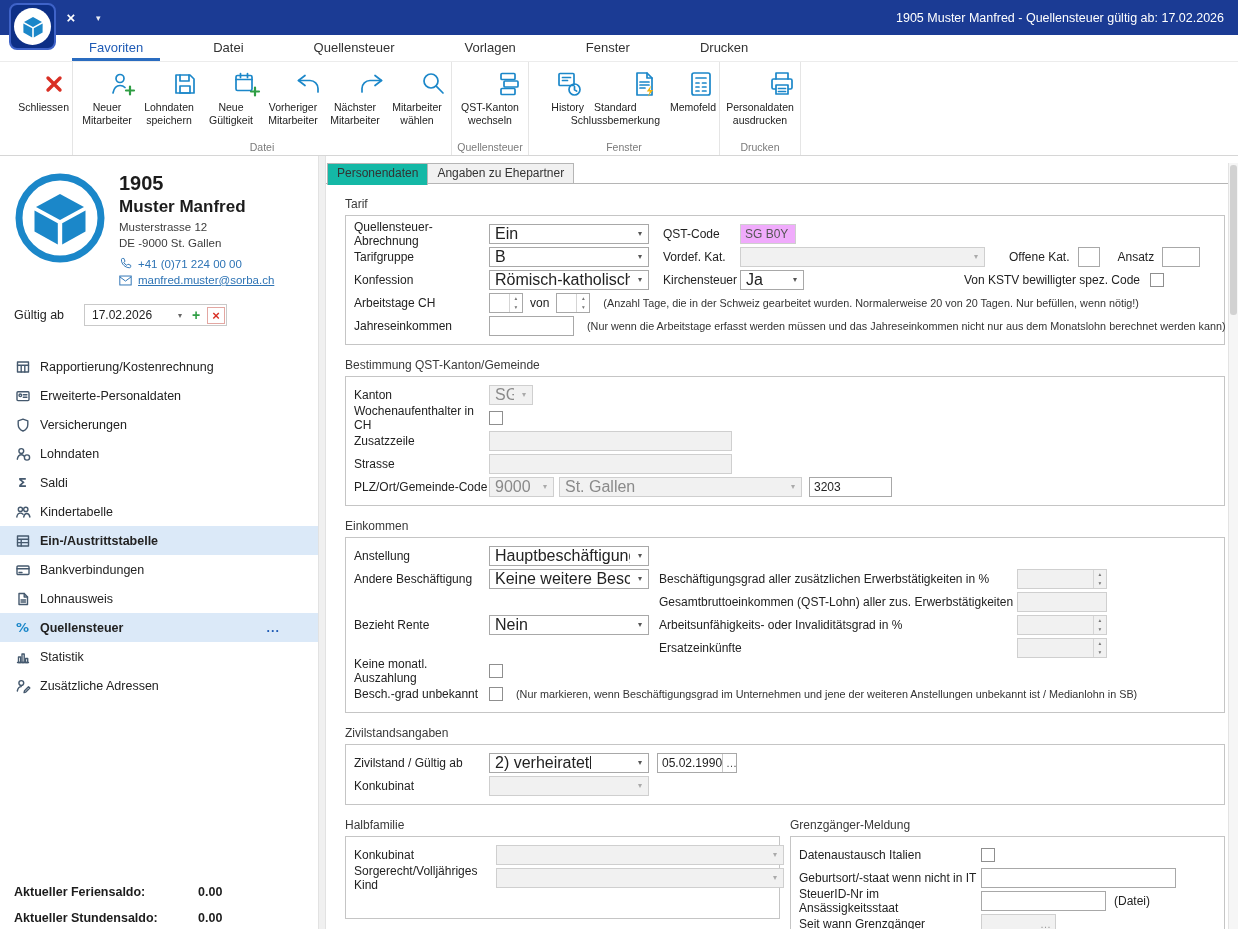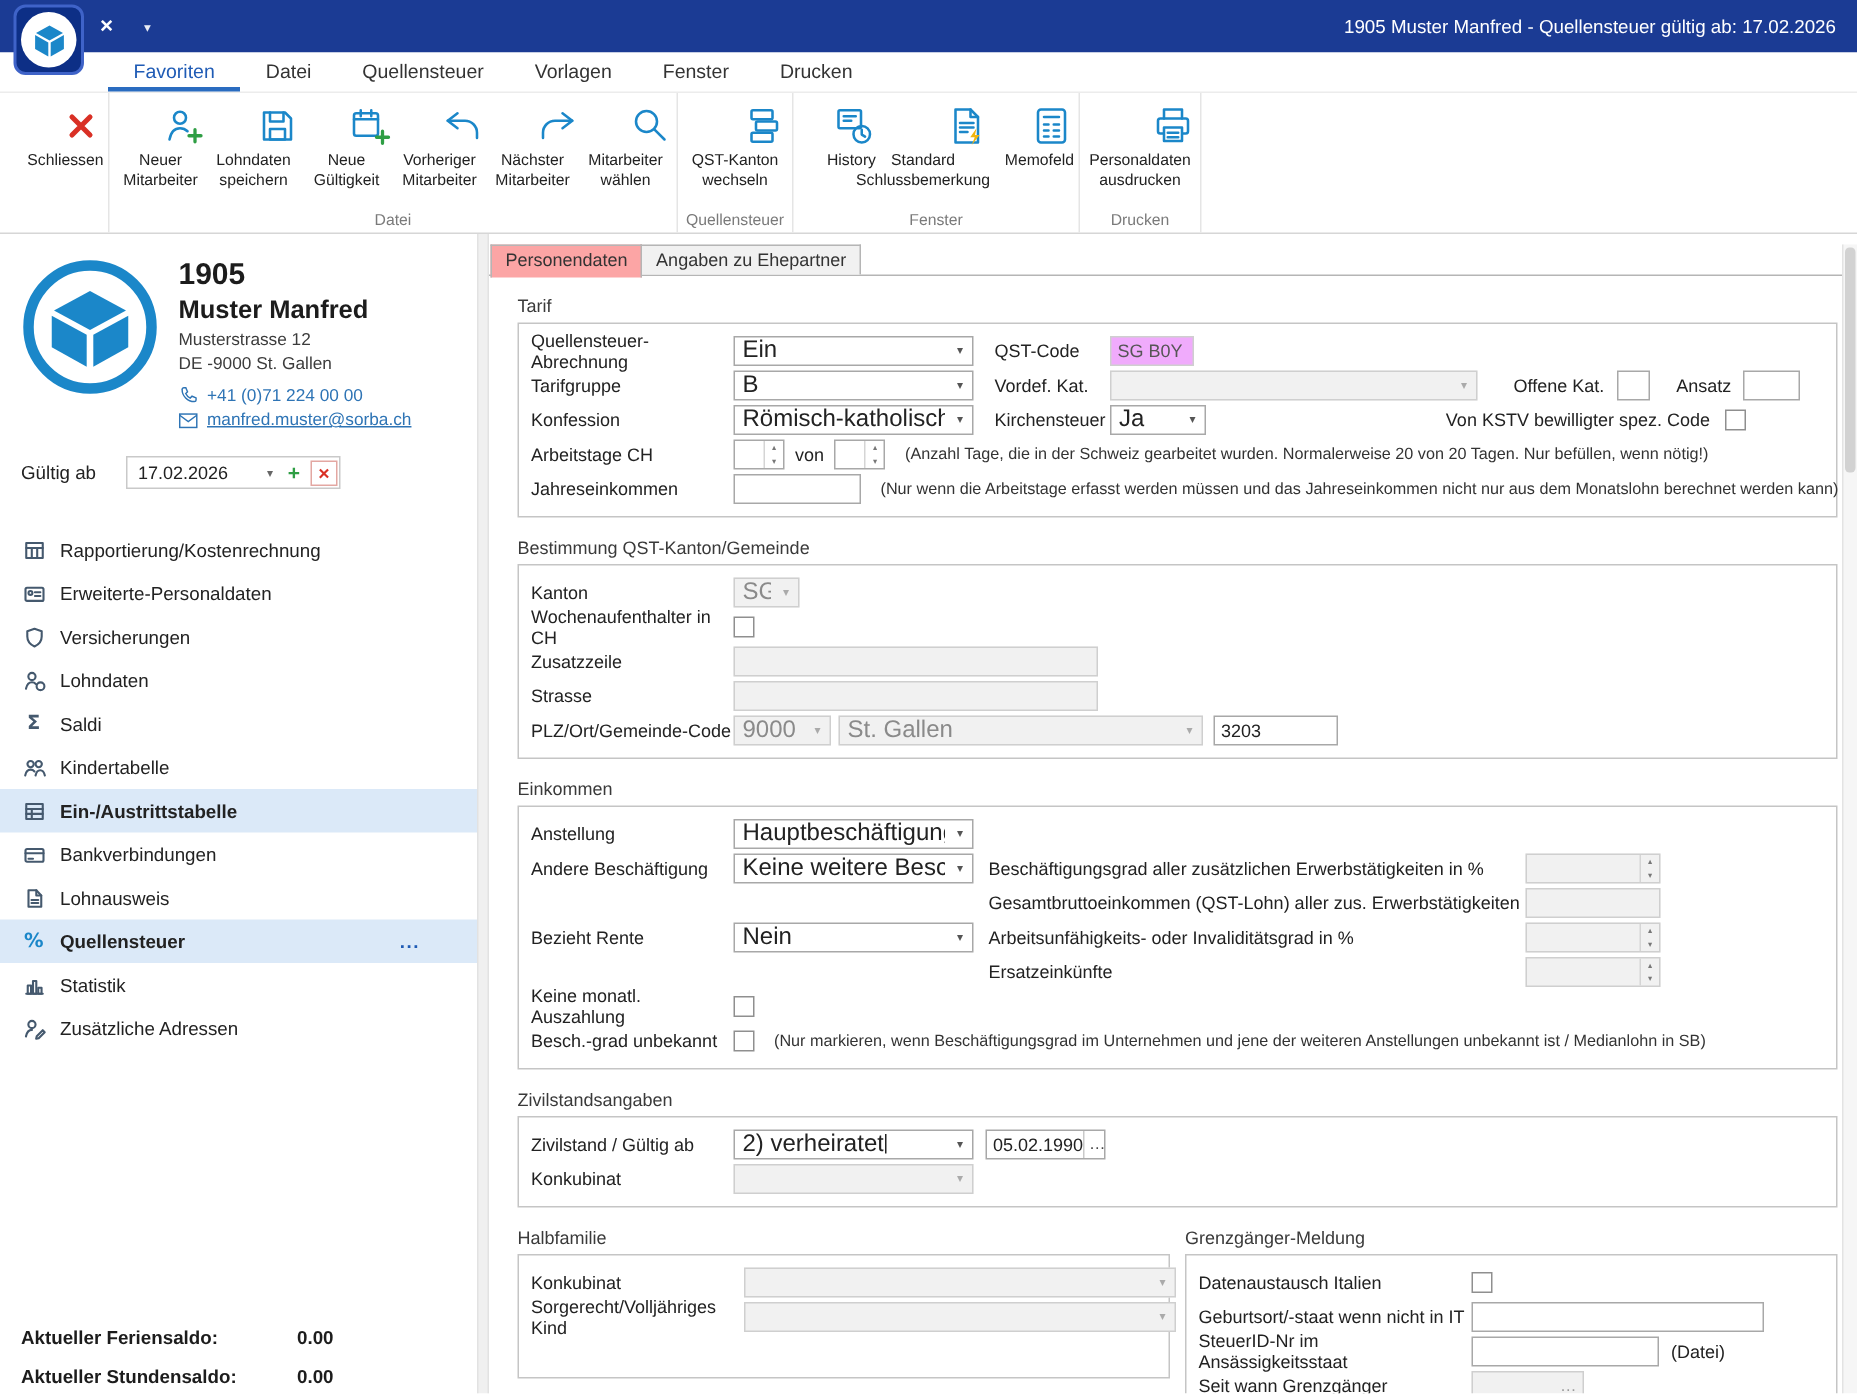--- a/index.html
+++ b/index.html
@@ -9,21 +9,21 @@
   
   .titlebar { position:absolute; top:0; left:0; right:0; height:35px; background:#1b3b94; display:flex; align-items:center; color:#fff; }
   .tb-close { margin-left:60px; font-size:15px; font-weight:bold; cursor:pointer; width:22px; text-align:center; }
   .tb-caret { margin-left:14px; font-size:9px; cursor:pointer; opacity:.9; }
   .tb-title { margin-left:auto; margin-right:14px; font-size:12.5px; }
 
   .appicon { position:absolute; top:3px; left:9px; width:47px; height:47px; z-index:20; background:#0d2f86; border:2px solid #3f63c8; border-radius:8px; display:flex; align-items:center; justify-content:center; }
   .appicon .disc { width:37px; height:37px; background:#fff; border-radius:50%; display:flex; align-items:center; justify-content:center; }
 
   
-  .menubar { position:absolute; top:35px; left:0; right:0; height:27px; background:#fff; display:flex; padding-left:72px; border-bottom:1px solid #ececec; }
+  .menubar { position:absolute; top:35px; left:0; right:0; height:27px; background:#fff; display:flex; padding-left:72px; border-bottom:1px solid #ececec;gap:36px; }
   .mtab { padding:0 17px; line-height:25px; font-size:13px; color:#333; cursor:pointer; }
   .mtab.active { color:#1f5bb5; border-bottom:3px solid #2a6cc0; }
 
   
   .ribbon { position:absolute; top:62px; left:0; right:0; height:94px; background:#fff; border-bottom:1px solid #d6d6d6; display:flex; align-items:stretch; padding-left:4px; }
   .rgroup { position:relative; display:flex; padding:2px 3px 15px 3px; border-right:1px solid #e5e5e5; }
   .rgroup-label { position:absolute; bottom:2px; left:0; right:0; text-align:center; font-size:10.5px; color:#7a7a7a; }
   .rbtn { width:62px; display:flex; flex-direction:column; align-items:flex-end; padding-top:5px; cursor:pointer; }
   .rbtn .ic { width:30px; height:30px; flex-shrink:0; }
   .rbtn .lbl { font-size:10.5px; line-height:1.2; text-align:center; color:#222; margin-top:2px; }
@@ -57,21 +57,21 @@
   .glyph-ic.blue { color:#1b87c9; }
   .more-dots { margin-left:auto; margin-right:38px; color:#1f5bb5; font-weight:bold; letter-spacing:1px; }
   .sfoot { position:absolute; left:14px; display:flex; font-size:12.5px; font-weight:bold; color:#1c1c1c; }
   .sfoot .val { margin-left:22px; }
   .sfoot.f1 { bottom:30px; }
   .sfoot.f2 { bottom:4px; }
 
   
   .doc-tabs { position:absolute; top:7px; left:0; right:10px; height:21px; display:flex; padding-left:1px; border-bottom:1px solid #b5b5b5; }
   .doc-tab { border:1px solid #b5b5b5; border-bottom:none; background:#f1f1f1; color:#333; font-size:12px; line-height:19px; padding:0 9px; cursor:pointer; margin-right:-1px; }
-  .doc-tab.active { background:#fca5a5; height:22px; z-index:2; }
+  .doc-tab.active { background:#14b8a6; height:22px; z-index:2; }
   .vscroll { position:absolute; top:7px; right:0; bottom:0; width:10px; background:#f6f6f6; border-left:1px solid #e3e3e3; }
   .vthumb { position:absolute; top:2px; left:1px; width:7px; height:150px; background:#d2d2d2; border-radius:3px; }
 
   
   .form-area { position:absolute; top:28px; left:0; right:10px; bottom:0; overflow:hidden; }
   .fgroup-title { margin:13px 0 4px 19px; font-size:12px; color:#3a3a3a; }
   .fgroup { margin-left:19px; width:880px; border:1px solid #c5c5c5; padding:6px 8px 7px 8px; background:#fff; }
   .frow { display:flex; align-items:center; height:23px; font-size:12px; }
   .flabel { width:135px; flex-shrink:0; }
   .flabel2 { width:77px; margin-left:14px; flex-shrink:0; }

